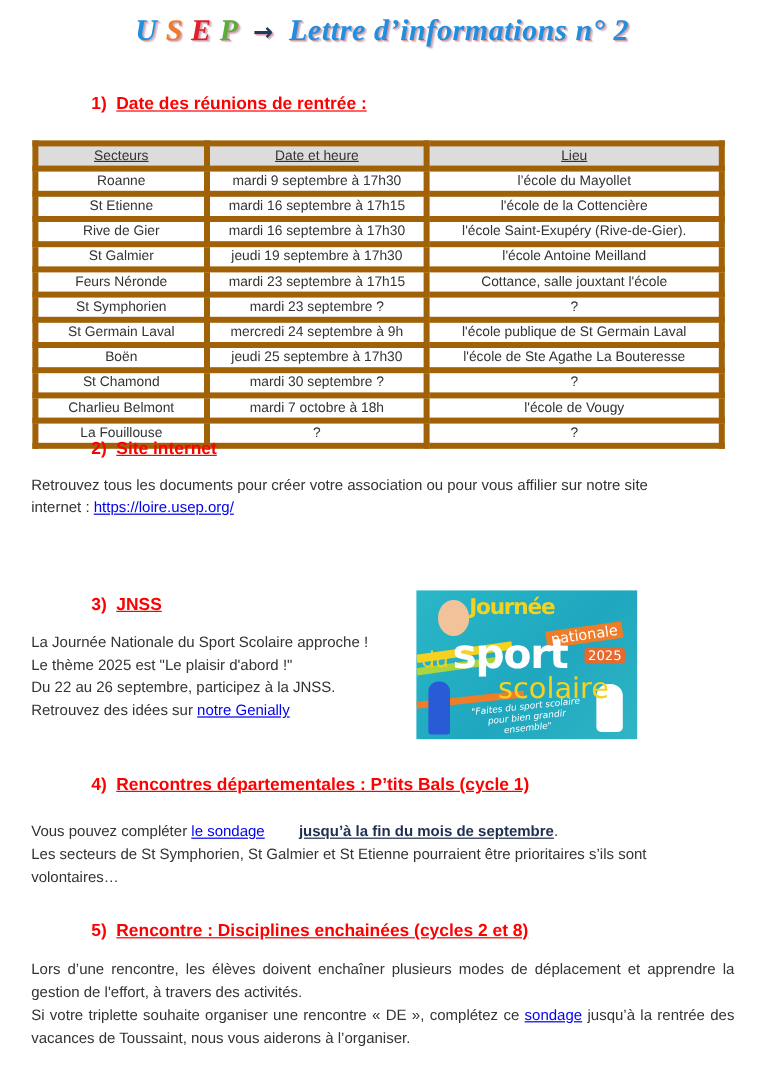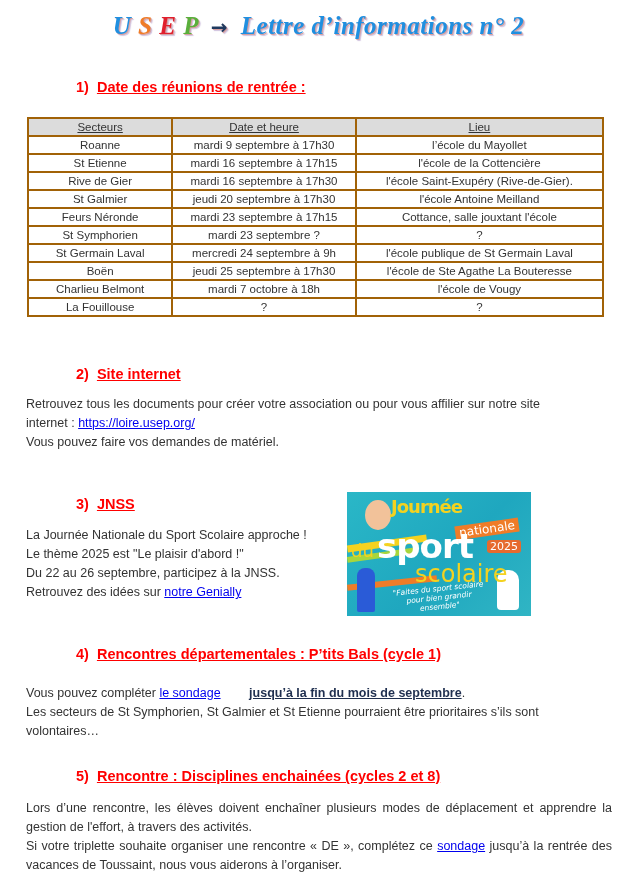--- a/index.html
+++ b/index.html
@@ -24,21 +24,21 @@
       font-size: 14.5px; font-family: "Liberation Sans", sans-serif; margin-left: 28px;
     }
     .section-title .num { margin-right: 8px; }
     .section-title .txt { text-decoration: underline; }
 
     table.meetings {
       position: absolute; left: 27px; top: 117px; width: 577px;
       border-collapse: collapse; font-size: 11.5px; color: #333333;
     }
     table.meetings th, table.meetings td {
-      border: 2px solid #a16207; text-align: center; height: 16px; padding: 0 2px;
+      border: 5px solid #a16207; text-align: center; height: 16px; padding: 0 2px;
       font-weight: normal; white-space: nowrap;
     }
     table.meetings th { background: #dcdcdc; text-decoration: underline; color: #333333; }
     table.meetings col.c1 { width: 145px; }
     table.meetings col.c2 { width: 184px; }
     table.meetings col.c3 { width: 248px; }
 
     .para { position: absolute; left: 26px; font-size: 12.5px; line-height: 19px; color: #333333; }
     .para a, .link { color: #0000ee; text-decoration: underline; }
     .strong-link { color: #1f2f4f; font-weight: bold; text-decoration: underline; padding-left: 25px; }
@@ -103,21 +103,21 @@
         <td>mardi 16 septembre à 17h15</td>
         <td>l'école de la Cottencière</td>
       </tr>
       <tr>
         <td>Rive de Gier</td>
         <td>mardi 16 septembre à 17h30</td>
         <td>l'école Saint-Exupéry (Rive-de-Gier).</td>
       </tr>
       <tr>
         <td>St Galmier</td>
-        <td>jeudi 20 septembre à 17h30</td>
+        <td>jeudi 19 septembre à 17h30</td>
         <td>l'école Antoine Meilland</td>
       </tr>
       <tr>
         <td>Feurs Néronde</td>
         <td>mardi 23 septembre à 17h15</td>
         <td>Cottance, salle jouxtant l'école</td>
       </tr>
       <tr>
         <td>St Symphorien</td>
         <td>mardi 23 septembre ?</td>
@@ -127,39 +127,43 @@
         <td>St Germain Laval</td>
         <td>mercredi 24 septembre à 9h</td>
         <td>l'école publique de St Germain Laval</td>
       </tr>
       <tr>
         <td>Boën</td>
         <td>jeudi 25 septembre à 17h30</td>
         <td>l'école de Ste Agathe La Bouteresse</td>
       </tr>
       <tr>
+        <td>St Chamond</td>
+        <td>mardi 30 septembre ?</td>
+        <td>?</td>
+      </tr>
+      <tr>
         <td>Charlieu Belmont</td>
         <td>mardi 7 octobre à 18h</td>
         <td>l'école de Vougy</td>
       </tr>
       <tr>
         <td>La Fouillouse</td>
         <td>?</td>
         <td>?</td>
       </tr>
     </tbody>
 </table>
 
 <div class="section-title" style="top:366px;">
   <span class="num">2)</span><span class="txt">Site internet</span>
 </div>
 <div class="para" style="top:395px;">
   <div>Retrouvez tous les documents pour créer votre association ou pour vous affilier sur notre site</div>
   <div><span>internet : </span><a class="link">https://loire.usep.org/</a></div>
-  <div>Vous pouvez faire vos demandes de matériel.</div>
 </div>
 
 <div class="section-title" style="top:496px;">
   <span class="num">3)</span><span class="txt">JNSS</span>
 </div>
 <div class="para" style="top:526px;">
   <div>La Journée Nationale du Sport Scolaire approche !</div>
   <div>Le thème 2025 est "Le plaisir d'abord !"</div>
   <div>Du 22 au 26 septembre, participez à la JNSS.</div>
   <div><span>Retrouvez des idées sur </span><a class="link">notre Genially</a></div>

